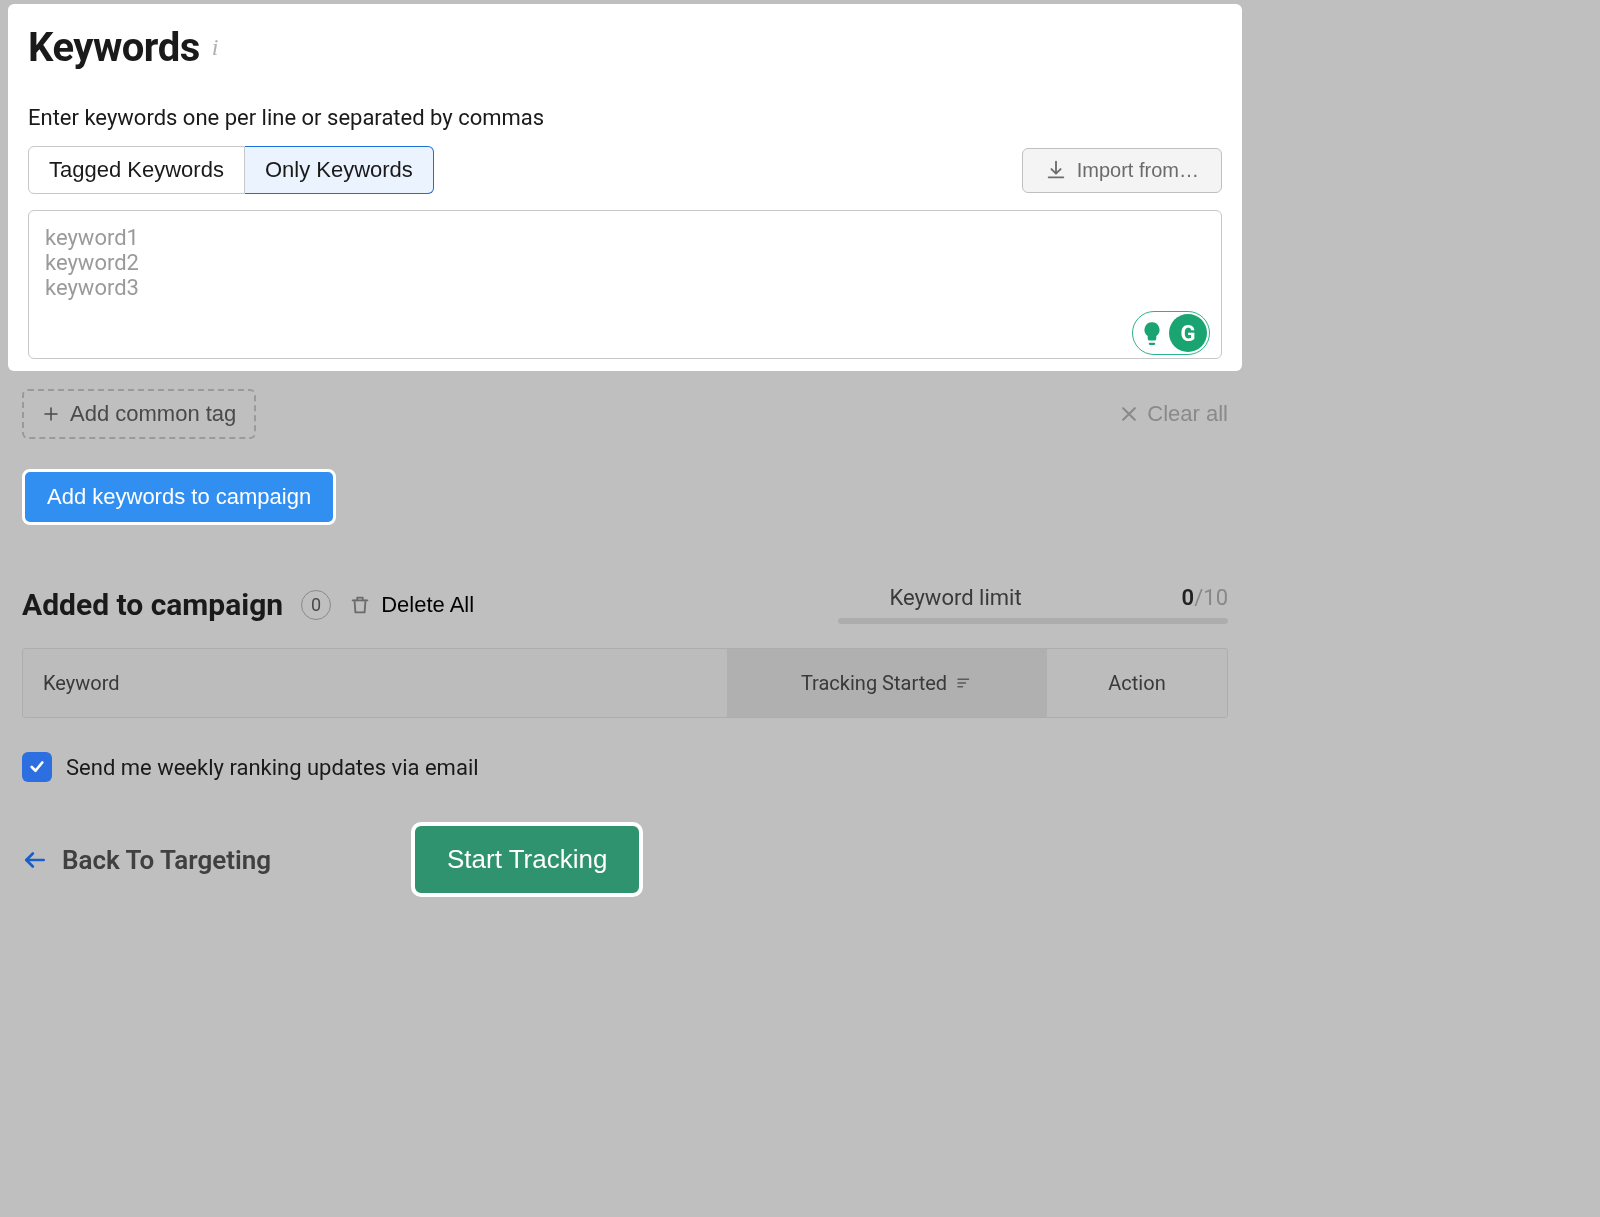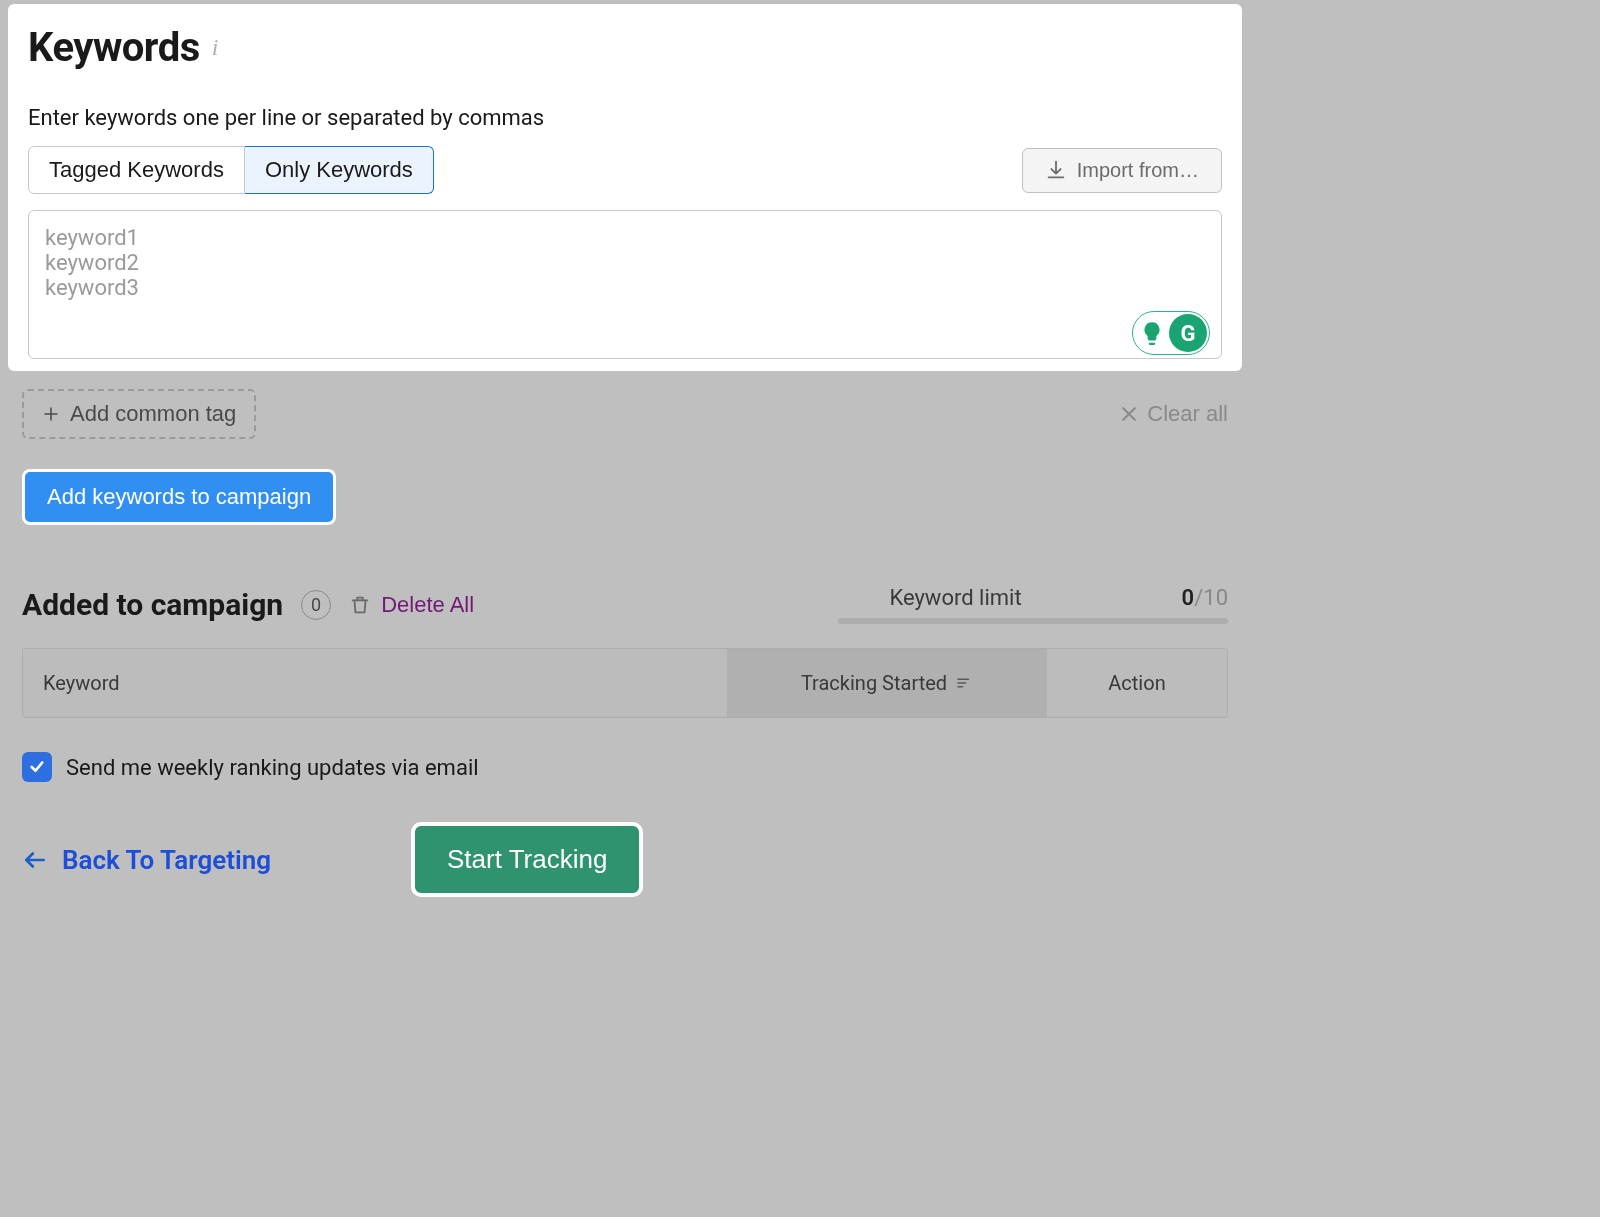--- a/index.html
+++ b/index.html
@@ -114,21 +114,21 @@
   }
   .added-header-row { display: flex; align-items: center; justify-content: space-between; }
   .added-left { display: flex; align-items: center; gap: 18px; }
   .added-left h2 { font-size: 30px; font-weight: 700; }
   .count-pill {
     display: inline-flex; align-items: center; justify-content: center;
     min-width: 30px; height: 30px; padding: 0 8px;
     border: 1px solid #8a8a8a; border-radius: 999px;
     font-size: 18px; color: #4a4a4a;
   }
-  .delete-all-btn { display: flex; align-items: center; gap: 10px; font-size: 22px; color: #701a75; background:none; border:none; cursor: pointer; }
+  .delete-all-btn { display: flex; align-items: center; gap: 10px; font-size: 22px; color: #000000; background:none; border:none; cursor: pointer; }
 
   .limit-block { text-align: right; }
   .limit-label-line { font-size: 22px; color: #3a3a3a; display: inline-flex; gap: 160px; }
   .limit-frac { font-size: 22px; }
   .limit-frac .cur { color: #222; font-weight: 600; }
   .limit-frac .max { color: #888; }
   .limit-bar { width: 390px; height: 6px; background: #adadad; border-radius: 3px; margin-top: 8px; }
 
   .kw-table {
     margin-top: 24px;
@@ -144,21 +144,21 @@
   .th-action  { width: 180px; background: #bcbcbc; text-align: center; }
 
   .weekly-row { display: flex; align-items: center; gap: 14px; margin-top: 34px; }
   .weekly-row label { font-size: 22px; color: #1a1a1a; }
   .chk {
     width: 30px; height: 30px; border-radius: 6px; background: #2d6fe0;
     display: inline-flex; align-items: center; justify-content: center;
   }
 
   .footer-row { display: flex; align-items: center; justify-content: flex-start; gap: 140px; margin-top: 40px; padding: 0 22px; }
-  .back-link { display: inline-flex; align-items: center; gap: 14px; color: #1d4ed8; font-size: 26px; font-weight: 600; cursor: pointer; }
+  .back-link { display: inline-flex; align-items: center; gap: 14px; color: #404040; font-size: 26px; font-weight: 600; cursor: pointer; }
   .start-btn {
     background: #2e936e; color: #fff;
     border: 4px solid #ffffff; border-radius: 10px;
     font-size: 26px; font-weight: 500;
     padding: 18px 32px;
     cursor: pointer;
   }
 </style>
 </head>
 <body>

